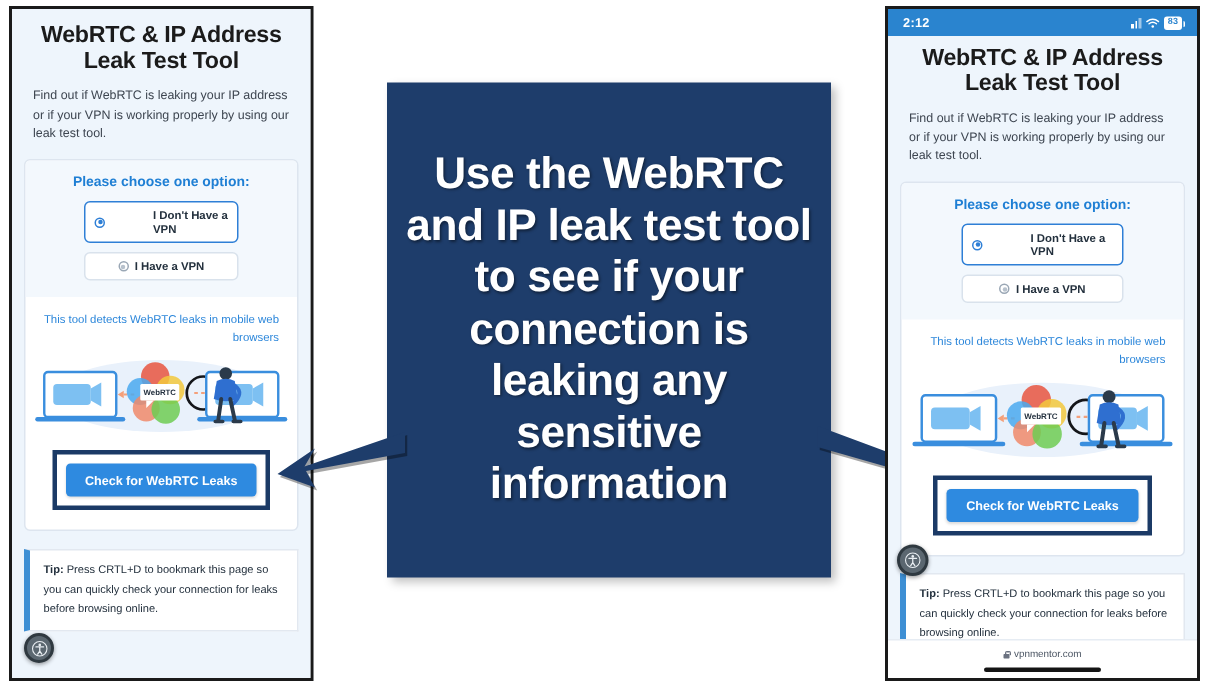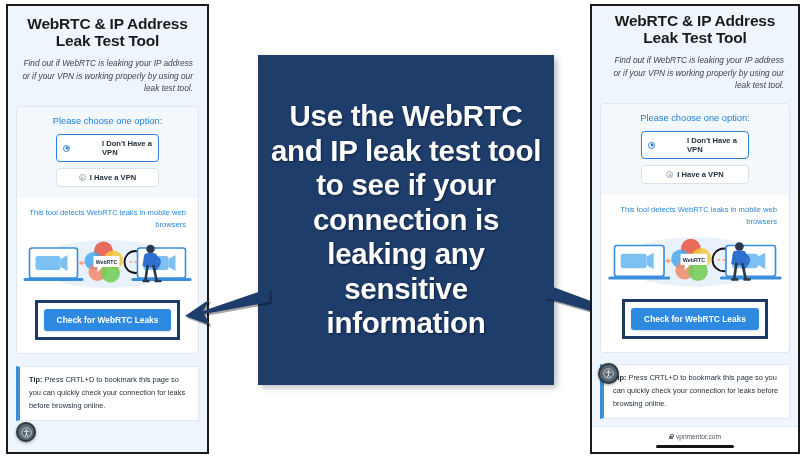--- a/index.html
+++ b/index.html
@@ -55,36 +55,35 @@
   
   .content { position: relative; padding: 0 8px; }
   .site-title {
     text-align: center;
     font-weight: 700;
     color: #1b1b1b;
     line-height: 1.12;
     letter-spacing: -0.2px;
   }
   .site-sub {
-    text-align: right;
+    text-align: left;
     color: #3d4550;
     line-height: 1.55;
-    font-style: italic;
   }
 
   
   .card {
     background: #ffffff;
     border: 1px solid #dde5ef;
     border-radius: 4px;
     overflow: hidden;
   }
   .choose-wrap { background:#f3f8fd; padding: 9px 10px 11px; }
   .choose-title {
-    text-align:center; color:#1f7fd4; font-weight:400; margin-bottom:8px;
+    text-align:center; color:#1f7fd4; font-weight:700; margin-bottom:8px;
   }
   .opt {
     display:flex; align-items:center; justify-content:center; gap:4px;
     background:#fff; border:1px solid #d9e2ec; border-radius:4px;
     margin: 0 auto 6px; padding: 4px 6px;
     font-weight:700; color:#23303d;
   }
   .opt.selected { border-color:#2e7fd6;gap:32px; }
   .radio {
     width:7px; height:7px; border-radius:50%;
@@ -296,20 +295,36 @@
   <svg class="arrow-svg" style="left:545px; top:280px; width:115px; height:80px;" viewBox="0 0 115 80">
     <g transform="translate(1.5,2)" opacity=".35">
       <path d="M0 4 L70 30 L62 18 L92 40 L62 52 L70 38 L0 18 Z" fill="#000"></path>
     </g>
     <path d="M0 4 L70 30 L62 18 L92 40 L62 52 L70 38 L0 18 Z" fill="#1e3d6b"></path>
   </svg>
 
   <div class="panel-frame" id="right-panel">
     <div class="page-bg"></div>
 
+    <div class="status-bar">
+      <span>2:12</span>
+      <span class="status-right">
+        <span class="sig-bars">
+            <i></i>
+            <i></i>
+            <i></i>
+          </span>
+        <svg width="9" height="7" viewBox="0 0 16 12">
+          <path d="M1 4 Q8 -1.5 15 4" stroke="#fff" stroke-width="1.7" fill="none" stroke-linecap="round"></path>
+          <path d="M3.6 6.6 Q8 3.2 12.4 6.6" stroke="#fff" stroke-width="1.7" fill="none" stroke-linecap="round"></path>
+          <circle cx="8" cy="9.8" r="1.5" fill="#fff"></circle>
+        </svg>
+        <span class="batt">83</span>
+      </span>
+    </div>
 
     <div class="content" style="padding-top:6px;">
 
       <div class="site-title" style="font-size:15.5px;">WebRTC &amp; IP Address Leak Test Tool</div>
 
       <div class="site-sub" style="font-size:8.3px; margin-top:7px; padding:0 6px;">Find out if WebRTC is leaking your IP address or if your VPN is working properly by using our leak test tool.</div>
 
       <div class="card" style="margin-top:11px;">
 
         <div class="choose-wrap">

